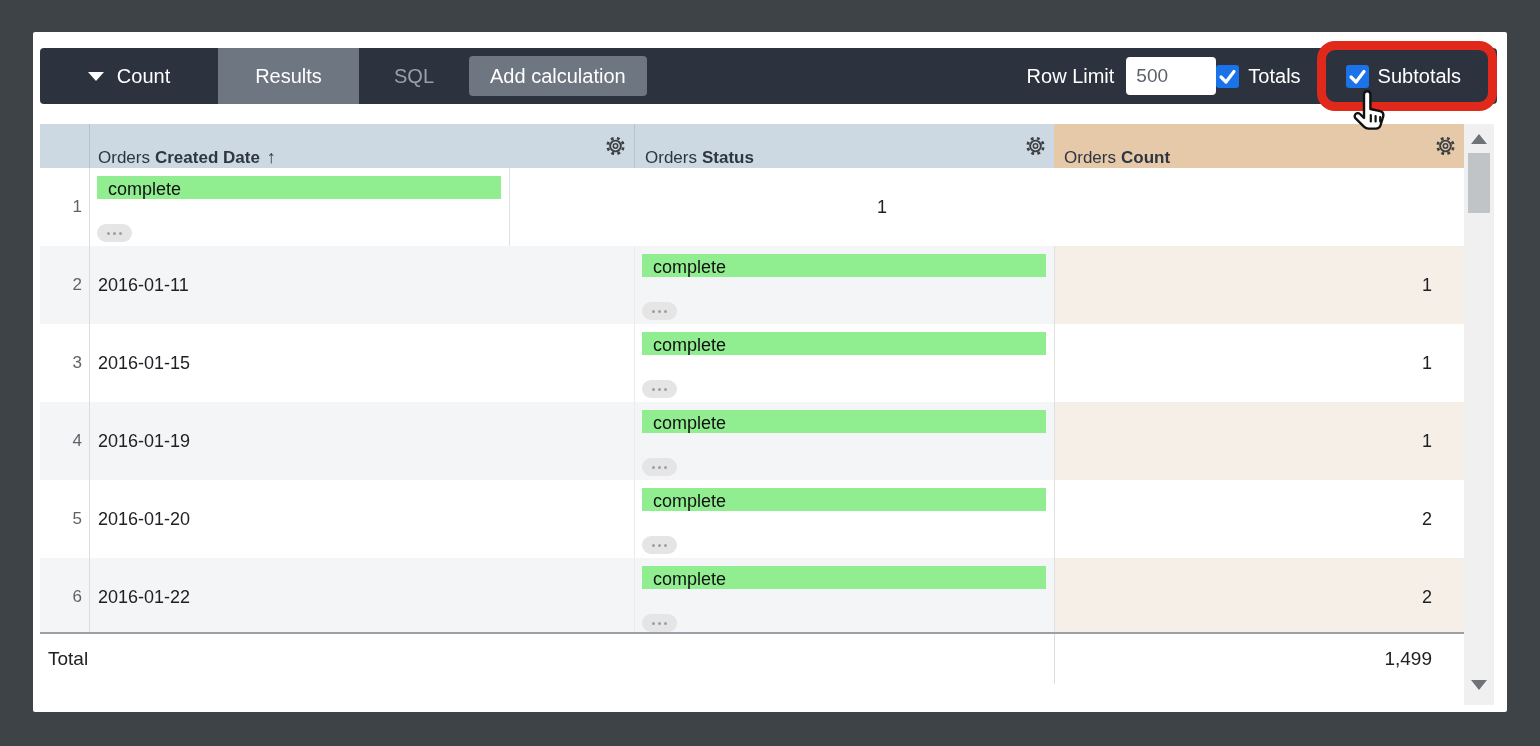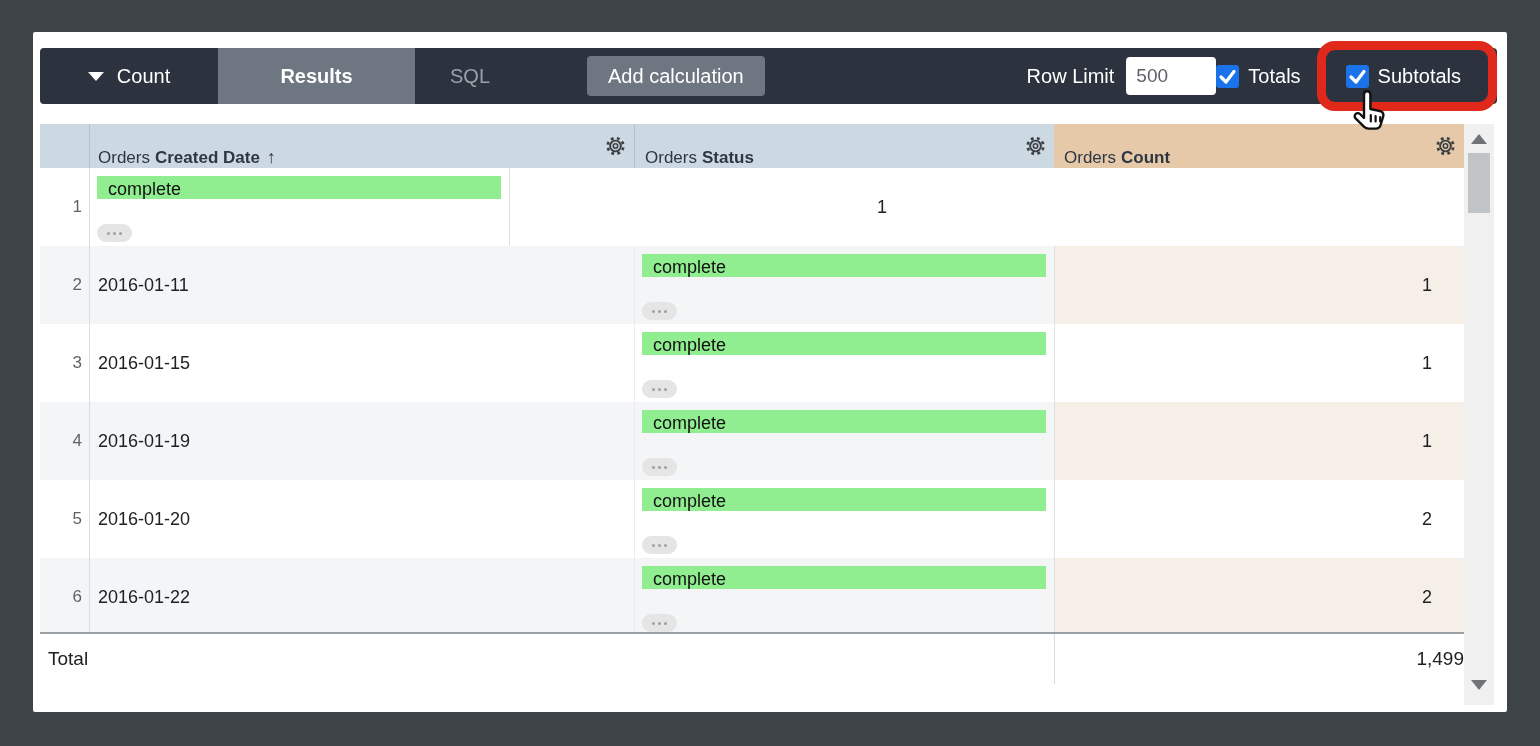--- a/index.html
+++ b/index.html
@@ -13,23 +13,23 @@
   body{background:var(--outer-bg);position:relative;}
 
   .panel{position:absolute;left:33px;top:32px;width:1474px;height:680px;background:#fff;border-radius:2px;}
 
   
   .toolbar{position:absolute;left:7px;top:16px;width:1457px;height:56px;background:var(--toolbar-bg);
     border-radius:4px;display:flex;align-items:center;color:#fff;font-size:20px;}
   .tab{height:100%;display:flex;align-items:center;justify-content:center;cursor:pointer;}
   .tab-data{width:178px;gap:13px;}
   .caret-down{width:0;height:0;border-left:8px solid transparent;border-right:8px solid transparent;border-top:9px solid #fff;}
-  .tab-results{width:197px;background:var(--tab-active-bg);font-weight:700;}
+  .tab-results{width:141px;background:var(--tab-active-bg);font-weight:400;}
   .tab-sql{width:110px;color:#98a0a9;}
-  .btn-addcalc{margin-left:62px;height:40px;padding:0 21px;background:var(--tab-active-bg);border-radius:4px;
+  .btn-addcalc{height:40px;padding:0 21px;background:var(--tab-active-bg);border-radius:4px;
     display:flex;align-items:center;font-size:20px;cursor:pointer;}
   .tb-spacer{flex:1;}
   .rowlimit-label{margin-right:12px;}
   .rowlimit-input{width:90px;height:38px;border:none;border-radius:4px;background:#fff;color:#5f6368;
     font-size:19px;padding:0 10px;outline:none;}
   .chk-group{display:flex;align-items:center;gap:9px;}
   .chk-group.subtotals{margin-left:45px;margin-right:36px;}
   .checkbox{width:23px;height:23px;border-radius:3px;background:var(--checkbox-blue);display:flex;
     align-items:center;justify-content:center;cursor:pointer;flex:0 0 auto;}
 
@@ -66,21 +66,21 @@
     font-size:18px;color:#202124;border-left:1px solid #e0e0e0;}
   .t-row:nth-child(even) .cell-num,
   .t-row:nth-child(even) .cell-date,
   .t-row:nth-child(even) .cell-status{background:var(--row-alt-gray);}
   .t-row:nth-child(even) .cell-count{background:var(--row-alt-tan);}
 
   .total-row{position:absolute;left:7px;top:600px;width:1424px;height:52px;background:#fff;
     border-top:2px solid #9aa0a6;display:flex;z-index:3;font-size:19px;color:#202124;}
   .total-label-cell{width:1014px;display:flex;align-items:center;padding-left:8px;}
   .total-value-cell{width:410px;display:flex;align-items:center;justify-content:flex-end;
-    border-left:1px solid #dadce0;}
+    padding-right:32px;border-left:1px solid #dadce0;}
 
   
   .scrollbar{position:absolute;left:1431px;top:92px;width:30px;height:581px;background:#f0f0f1;z-index:4;}
   .sb-up{position:absolute;top:10px;left:7px;width:0;height:0;border-left:8px solid transparent;
     border-right:8px solid transparent;border-bottom:10px solid #6f7378;cursor:pointer;}
   .sb-thumb{position:absolute;top:29px;left:4px;width:22px;height:60px;background:#c1c4c7;cursor:pointer;}
   .sb-down{position:absolute;bottom:15px;left:7px;width:0;height:0;border-left:8px solid transparent;
     border-right:8px solid transparent;border-top:10px solid #6f7378;cursor:pointer;}
 </style>
 </head>

